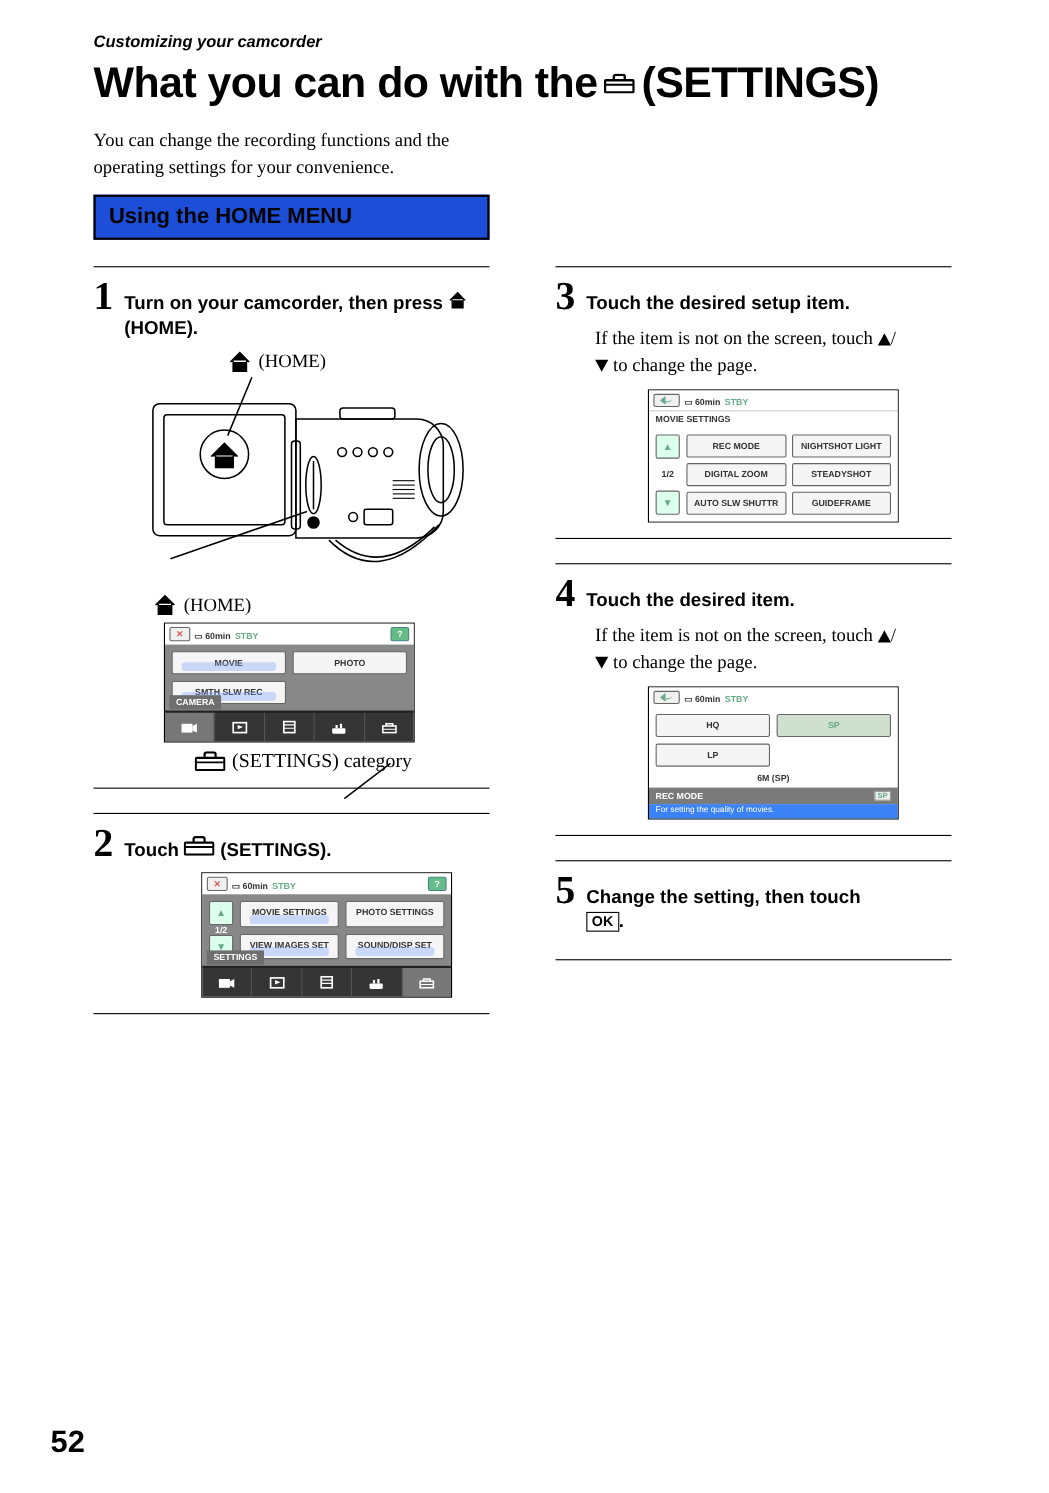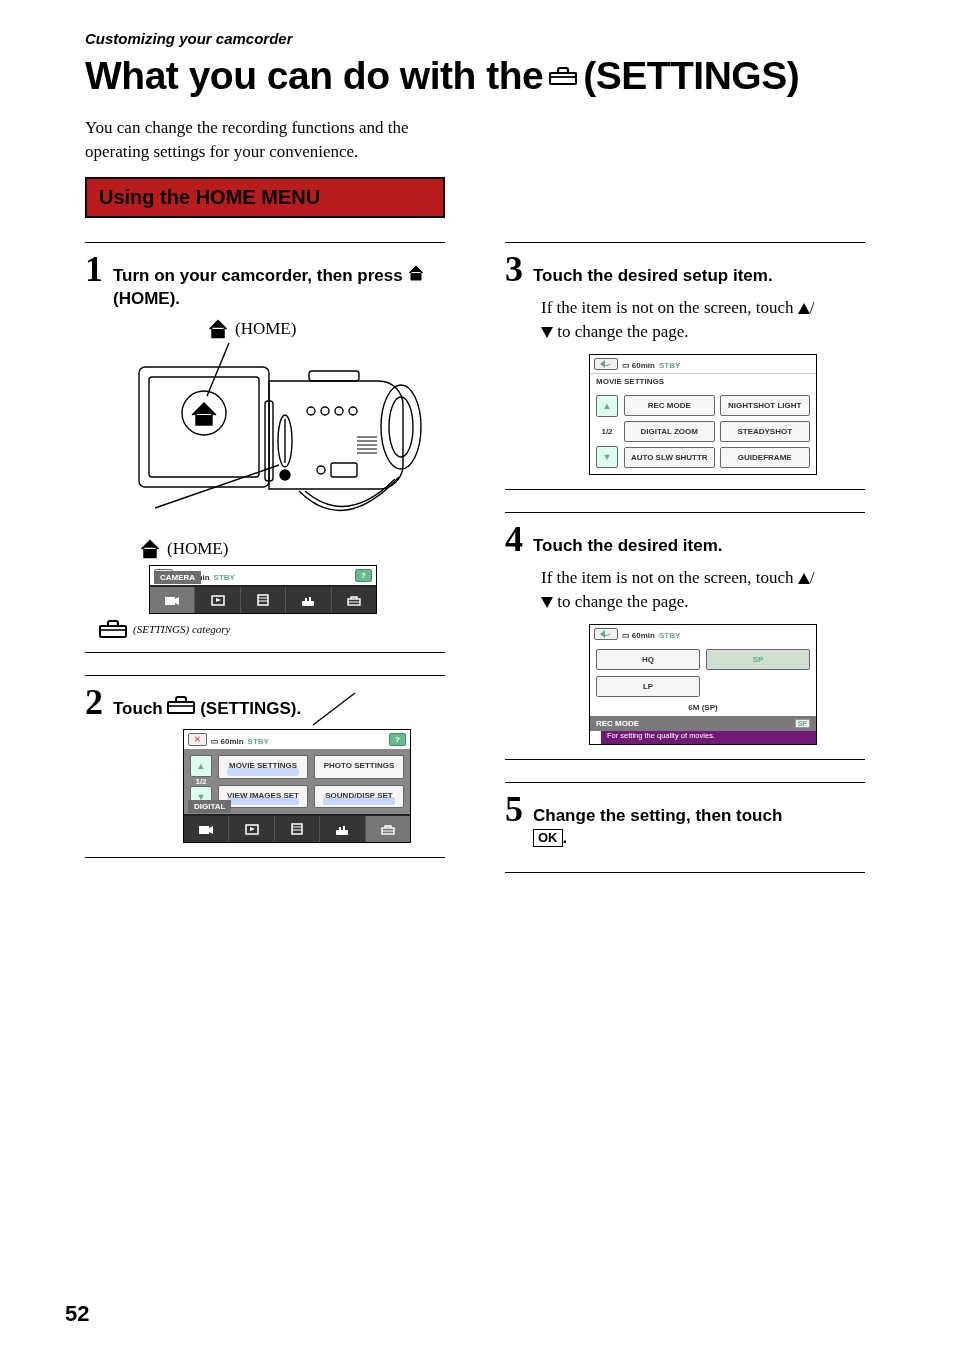--- a/index.html
+++ b/index.html
@@ -9,21 +9,21 @@
       width: 954px;
       height: 1357px;
       position: relative;
       padding: 30px 72px 30px 85px;
     }
     .masthead { margin-bottom: 8px; font-family: Arial, sans-serif; font-weight: bold; font-style: italic; font-size: 15px; }
     .title { font-family: Arial, sans-serif; font-weight: 900; font-size: 39px; line-height: 1.1; margin-bottom: 18px; letter-spacing: -0.5px; }
     .title-line { display: flex; align-items: center; flex-wrap: wrap; gap: 6px; }
     .intro { font-size: 17px; line-height: 1.4; width: 360px; margin-bottom: 14px; }
     .section-head {
-      background: #b91c1c;
+      background: #1d4ed8;
       border: 2px solid #000;
       padding: 7px 12px;
       font-family: Arial, sans-serif;
       font-weight: bold;
       font-size: 20px;
       width: 360px;
       margin-bottom: 24px;
     }
     .columns { display: flex; gap: 60px; }
     .col { width: 360px; }
@@ -31,23 +31,23 @@
     .col .step:last-child { margin-bottom: 0; }
     .step-head { display: flex; align-items: baseline; gap: 10px; font-family: Arial, sans-serif; font-weight: bold; font-size: 17px; line-height: 1.35; margin-bottom: 8px;}
     .step-num { font-family: "Times New Roman", serif; font-size: 36px; font-weight: bold; line-height: 1; flex-shrink: 0; }
     .step-text { flex: 1; padding-top: 4px; }
     .step-text .withicon { display: inline-flex; align-items: center; gap: 4px; }
     .step-body { font-size: 17px; line-height: 1.4; margin-left: 36px; margin-bottom: 10px; }
     .figure { margin-left: 36px; margin-top: 6px; }
     .camcorder-wrap { margin-left: 14px; margin-top: 6px; }
     .camcorder-caption { display:flex; align-items:center; gap:6px; font-size:17px; margin-left:108px; margin-bottom:2px;}
     .camcorder-caption2 { display:flex; align-items:center; gap:6px; font-size:17px; margin-left:40px; margin-top:4px; margin-bottom:6px;}
-    .settings-caption { display:flex; align-items:center; gap:6px; font-size:11px; margin-top:6px;font-style:italic;}
+    .settings-caption { display:flex; align-items:center; gap:6px; font-size:18px; margin-left:78px; margin-top:6px;}
     .okbox { display:inline-block; border:1px solid #000; padding:0 4px; font-size:13px; font-family: Arial, sans-serif; line-height:1.2; vertical-align: 1px; }
-    .page-num { position:absolute; bottom:30px; left:65px; font-family: Arial, sans-serif; font-weight:bold; font-size:22px; }
+    .page-num { position:absolute; bottom:30px; left:46px; font-family: Arial, sans-serif; font-weight:bold; font-size:28px; }
 
     
     .icon-home { display:inline-flex; width:18px; height:16px; }
     .icon-home.big { width:22px; height:20px; }
     .icon-toolbox { display:inline-flex; width:28px; height:18px; }
     .tri-up { display:inline-block; width:0; height:0; border-left:6px solid transparent; border-right:6px solid transparent; border-bottom:11px solid #000; vertical-align: -1px;}
     .tri-down { display:inline-block; width:0; height:0; border-left:6px solid transparent; border-right:6px solid transparent; border-top:11px solid #000; vertical-align: -1px;}
 
     
     .lcd {
@@ -63,21 +63,21 @@
       background:#fff; padding:3px 4px;
     }
     .lcd-pill { border:1px solid #666; color:#7a8; font-weight:bold; padding:1px 5px; border-radius:2px; background:#f0f0f0; font-size:8px; display:flex; align-items:center; gap:3px;}
     .lcd-pill.close { color:#d55; }
     .lcd-pill.back { color:#7a8; }
     .lcd-pill.help { background:#6b8; color:#fff; border-color:#488; }
     .lcd-batt { font-size:8px; font-weight:bold; color:#333;}
     .lcd-status { font-size:8px; font-weight:bold; color:#6a8;}
     .lcd-strip-title { background:#fff; color:#333; font-weight:bold; font-size:8px; padding:3px 6px; border-top:1px solid #ccc;}
     .lcd-darkstrip-title { background:#7a7a7a; color:#fff; font-weight:bold; font-size:8px; padding:3px 6px;}
-    .lcd-darkstrip-desc { background:#701a75; color:#fff; font-size:7.5px; padding:0 6px 4px 6px;margin-left:11px;}
+    .lcd-darkstrip-desc { background:#3b82f6; color:#fff; font-size:7.5px; padding:0 6px 4px 6px;}
     .lcd-body { background:#888; padding:6px; display:flex; gap:6px; }
     .lcd-body.white { background:#fff; }
     .lcd-body-col { display:flex; flex-direction:column; gap:6px; flex:1;}
     .lcd-arrows { display:flex; flex-direction:column; justify-content:space-between; width:22px; }
     .lcd-arrow-btn { border:1px solid #666; background:#dfe; color:#6a8; height:22px; display:flex; align-items:center; justify-content:center; border-radius:2px; font-weight:bold;}
     .lcd-page { color:#fff; font-weight:bold; font-size:8px; text-align:center;}
     .lcd-btn { border:1px solid #666; background:#f5f5f5; color:#333; font-weight:bold; font-size:8px; padding:5px 2px; border-radius:2px; text-align:center; position:relative;}
     .lcd-btn.sel::after { content:""; position:absolute; left:8px; right:8px; bottom:2px; height:8px; background: rgba(120,160,255,0.35); border-radius:3px; }
     .lcd-note { background:#fff; text-align:center; font-size:8px; font-weight:bold; color:#333; padding:4px 0; }
     .lcd-tabbar { background:#353535; display:flex; border-top:2px solid #222;}
@@ -200,20 +200,28 @@
         
         <div class="figure" style="margin-left:50px; position:relative;">
           <div class="lcd-wrap">
             <div class="lcd">
               <div class="lcd-header">
                 <span class="lcd-pill close">✕</span>
                 <span class="lcd-batt">▭ <span>60min</span></span>
                 <span class="lcd-status">STBY</span>
                 <span style="flex:1"></span>
                 <span class="lcd-pill help">?</span>
+              </div>
+              <div class="lcd-body">
+                <div class="lcd-body-col" style="flex-direction:row; flex-wrap:wrap; gap:6px;">
+                  <div class="lcd-btn sel" style="flex:1 1 45%;">MOVIE</div>
+                  <div class="lcd-btn" style="flex:1 1 45%;">PHOTO</div>
+                  <div class="lcd-btn sel" style="flex:1 1 45%;">SMTH SLW REC</div>
+                  <div style="flex:1 1 45%;"></div>
+                </div>
               </div>
               <div style="position:relative;">
                 <div class="lcd-footer-label" style="top:-14px; left:4px;">CAMERA</div>
                 <div class="lcd-tabbar">
                   <div class="lcd-tab active">
                       <svg viewBox="0 0 16 14">
                         <rect x="1" y="4" width="10" height="8" fill="#fff"></rect>
                         <path d="M11 6 L15 4 V12 L11 10 Z" fill="#fff"></path>
                       </svg>
                     </div>
@@ -297,21 +305,21 @@
               <div class="lcd-arrow-btn">▼</div>
             </div>
             <div class="lcd-body-col" style="flex-direction:row; flex-wrap:wrap; gap:6px;">
               <div class="lcd-btn sel" style="flex:1 1 45%;">MOVIE SETTINGS</div>
               <div class="lcd-btn" style="flex:1 1 45%;text-align:center;">PHOTO SETTINGS</div>
               <div class="lcd-btn sel" style="flex:1 1 45%;">VIEW IMAGES SET</div>
               <div class="lcd-btn sel" style="flex:1 1 45%;text-align:center;">SOUND/DISP SET</div>
             </div>
           </div>
           <div style="position:relative;">
-            <div class="lcd-footer-label" style="top:-14px; left:4px;">DIGITAL</div>
+            <div class="lcd-footer-label" style="top:-14px; left:4px;">SETTINGS</div>
             <div class="lcd-tabbar">
               <div class="lcd-tab">
                   <svg viewBox="0 0 16 14">
                     <rect x="1" y="4" width="10" height="8" fill="#fff"></rect>
                     <path d="M11 6 L15 4 V12 L11 10 Z" fill="#fff"></path>
                   </svg>
                 </div>
               <div class="lcd-tab">
                   <svg viewBox="0 0 16 14">
                     <rect x="2" y="3" width="12" height="9" fill="none" stroke="#fff" stroke-width="1.5"></rect>

